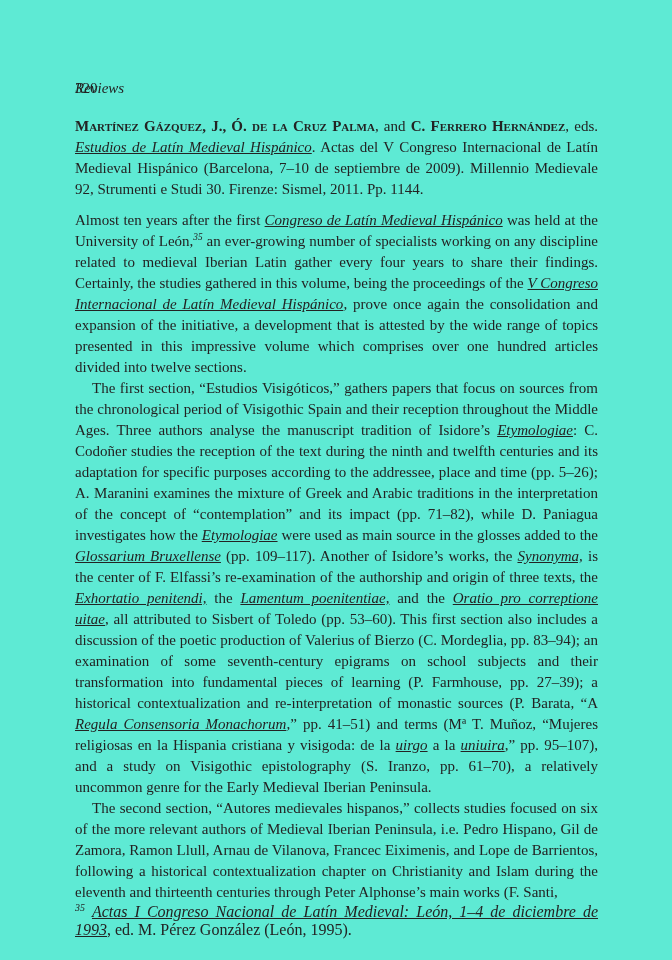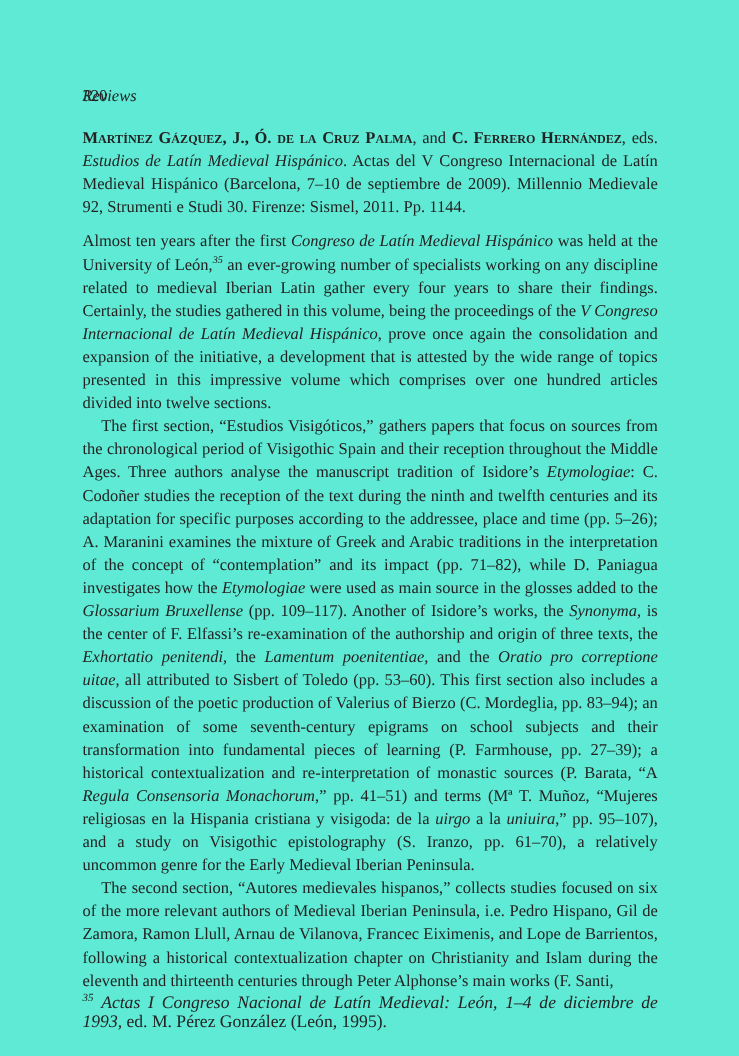--- a/index.html
+++ b/index.html
@@ -52,21 +52,21 @@
     margin-bottom: 10px;
   }
   .indent {
     text-indent: 17px;
   }
   .footnote {
     font-size: 16px;
     line-height: 17.5px;
     text-align: justify;
   }
-  .it  { font-style: italic; }
+  .it  { font-style: italic; text-decoration: underline; }
   .sc  { font-variant: small-caps; font-weight: bold; }
   .sup {
     font-size: 0.62em;
     vertical-align: super;
     line-height: 0;
     font-style: italic;
   }
 </style>
 </head>
 <body>

